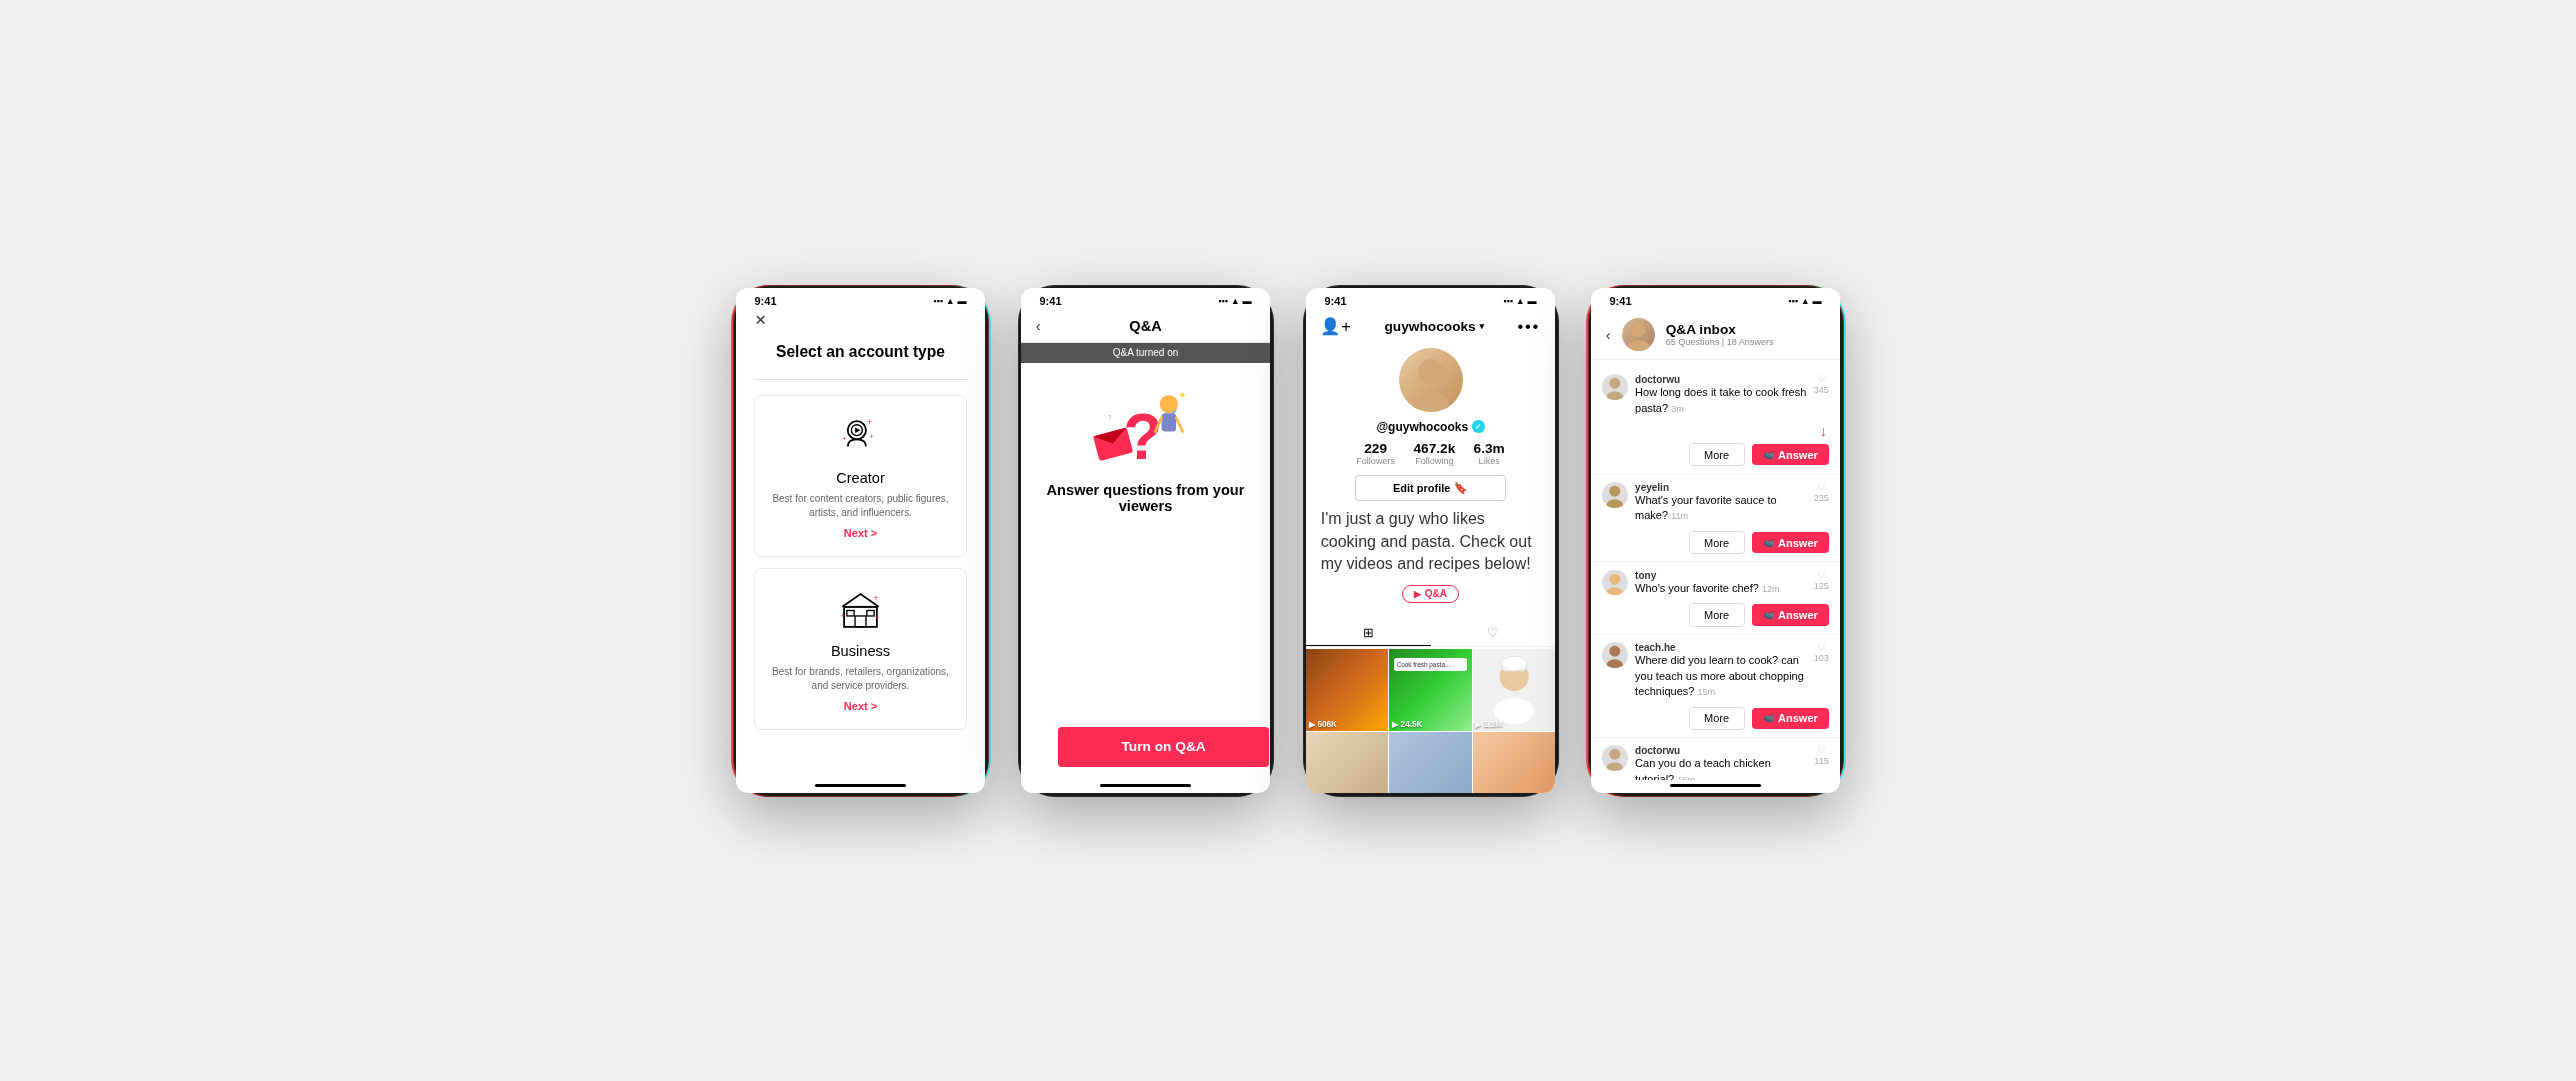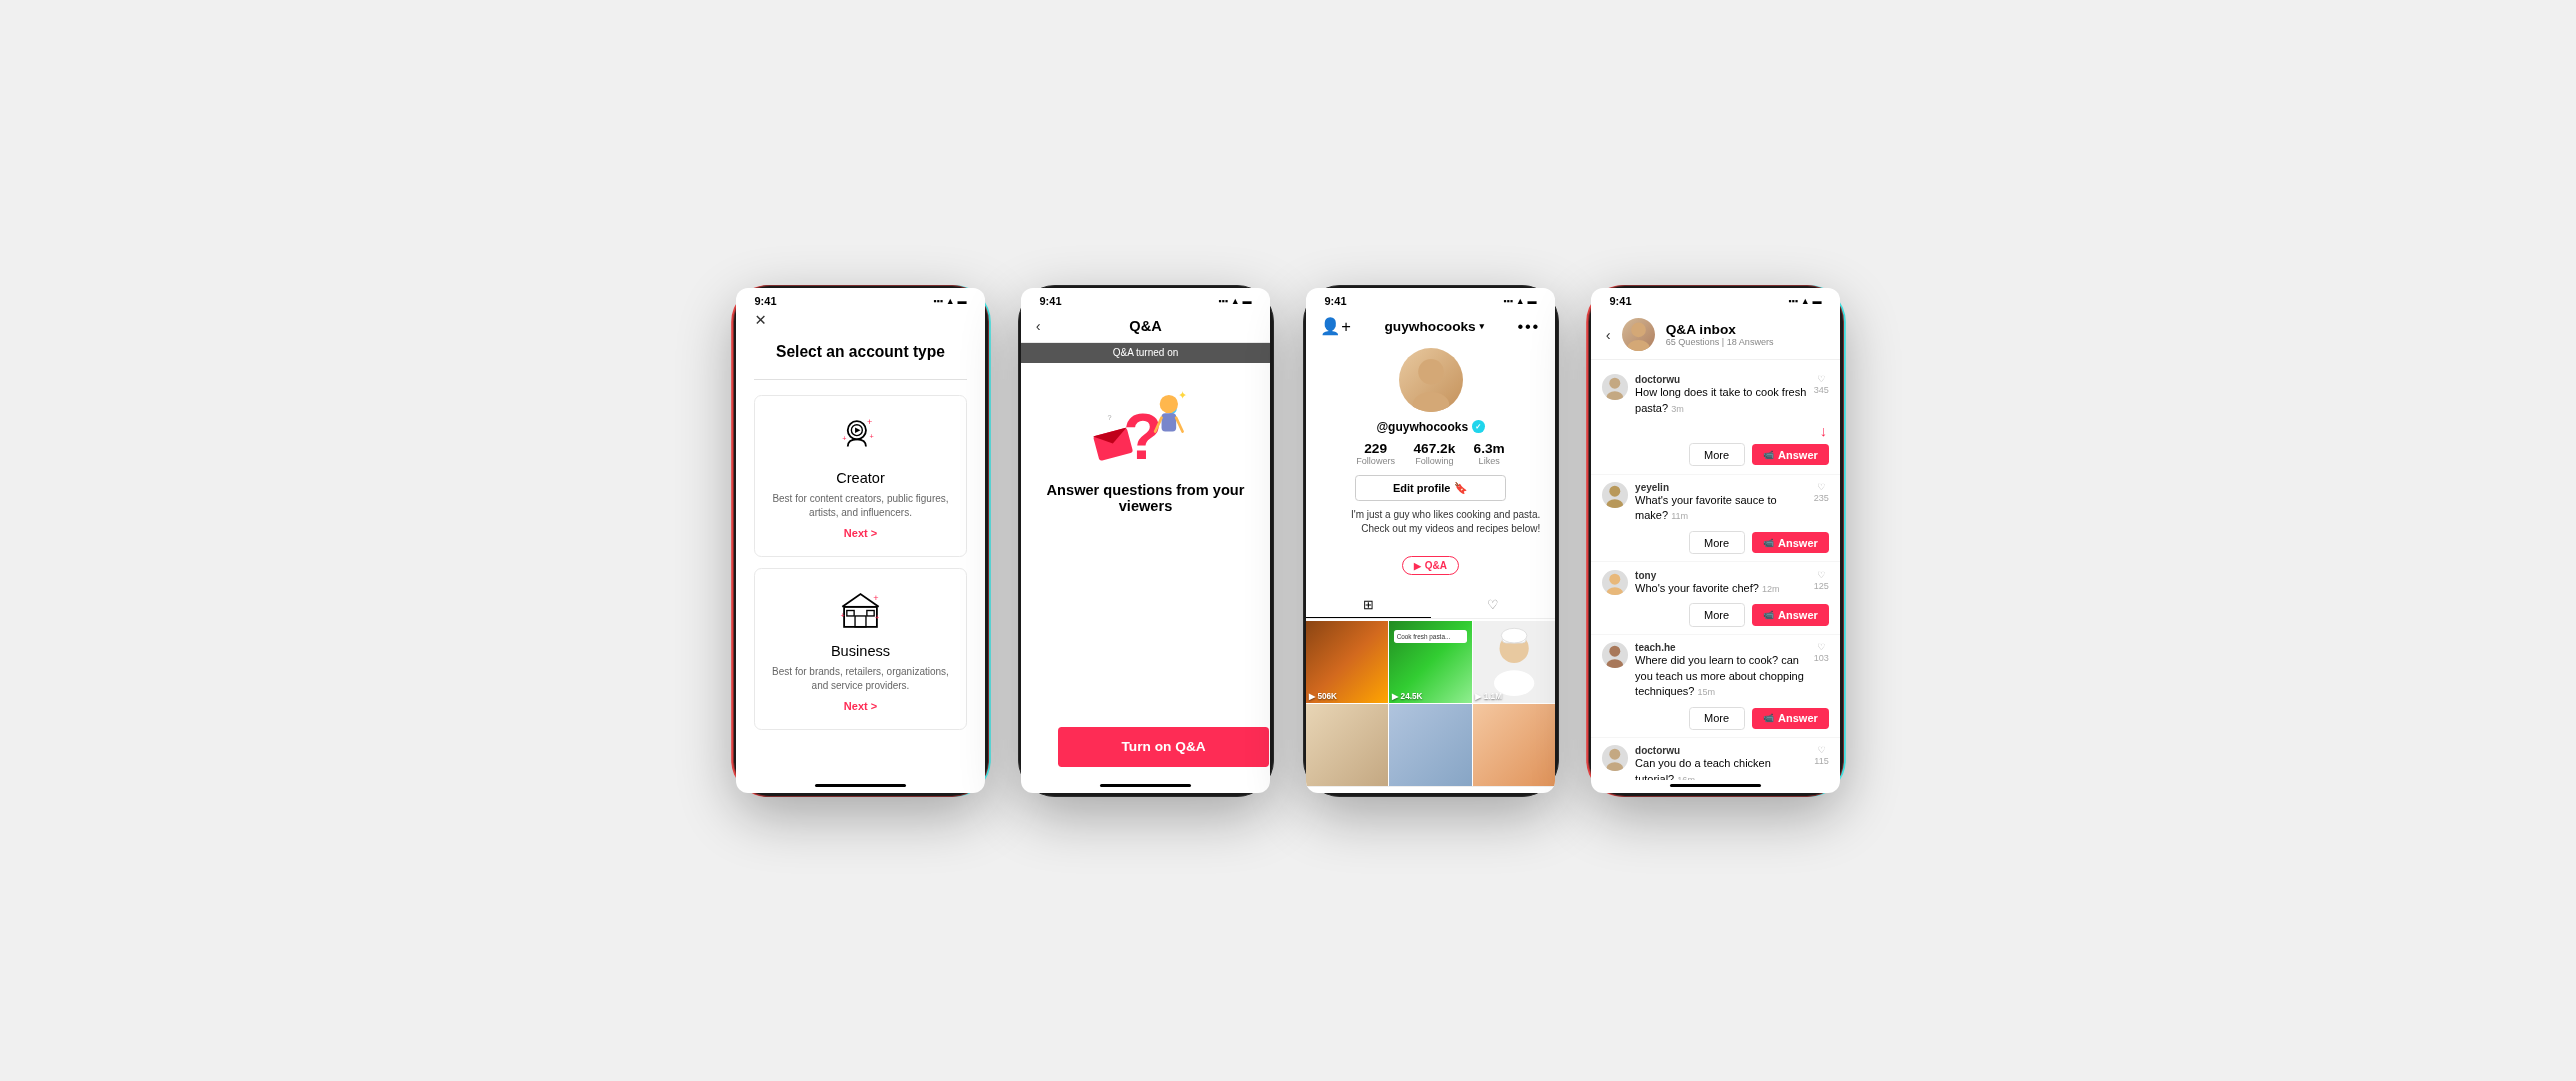--- a/index.html
+++ b/index.html
@@ -263,25 +263,25 @@
       font-size: 11px;
       font-weight: 600;
       background: none;
       cursor: pointer;
       display: flex;
       align-items: center;
       gap: 4px;
       margin-bottom: 7.3px;
     }
     .p3-bio {
-      font-size: 10px;
-      text-align: right;
+      font-size: 16px;
+      text-align: left;
       color: #333;
       line-height: 1.4;
-      margin-bottom: 20px;
+      margin-bottom: 9px;
     }
     .p3-qa-badge {
       border: 1.8px solid #fe2c55;
       border-radius: 18.3px;
       padding: 2.7px 11px;
       font-size: 10px;
       font-weight: 700;
       color: #fe2c55;
       display: flex;
       align-items: center;

